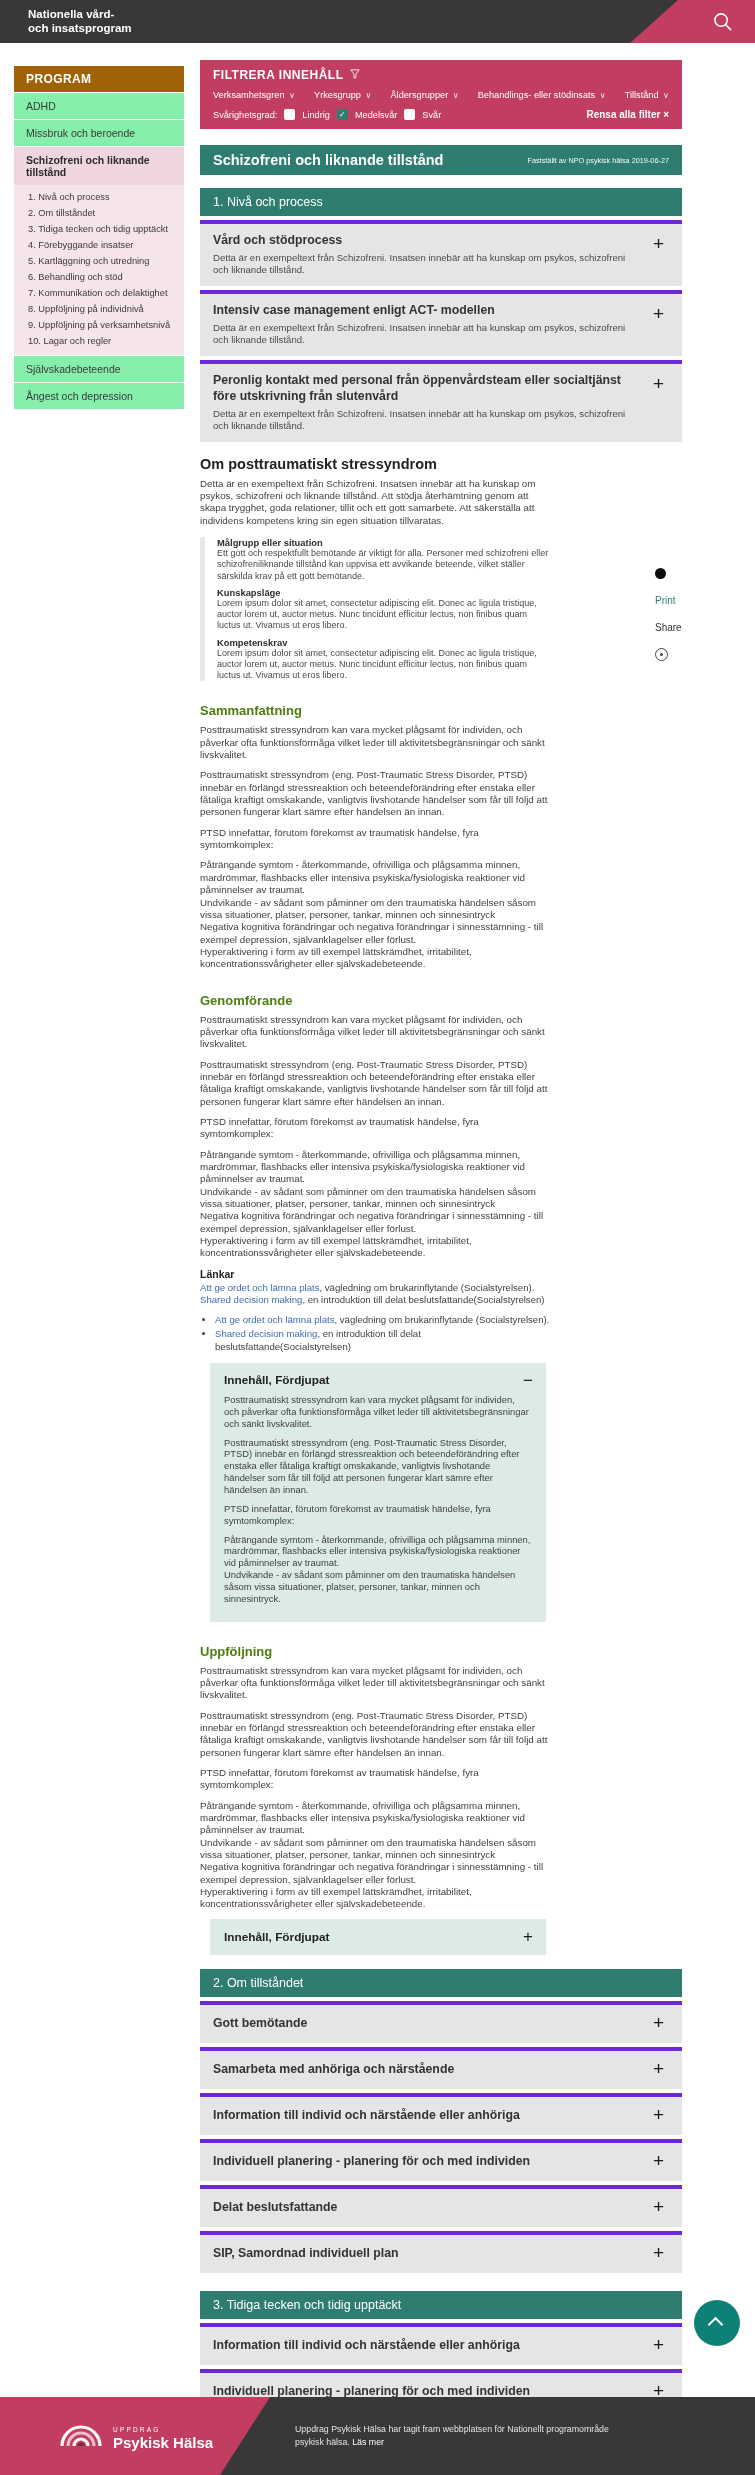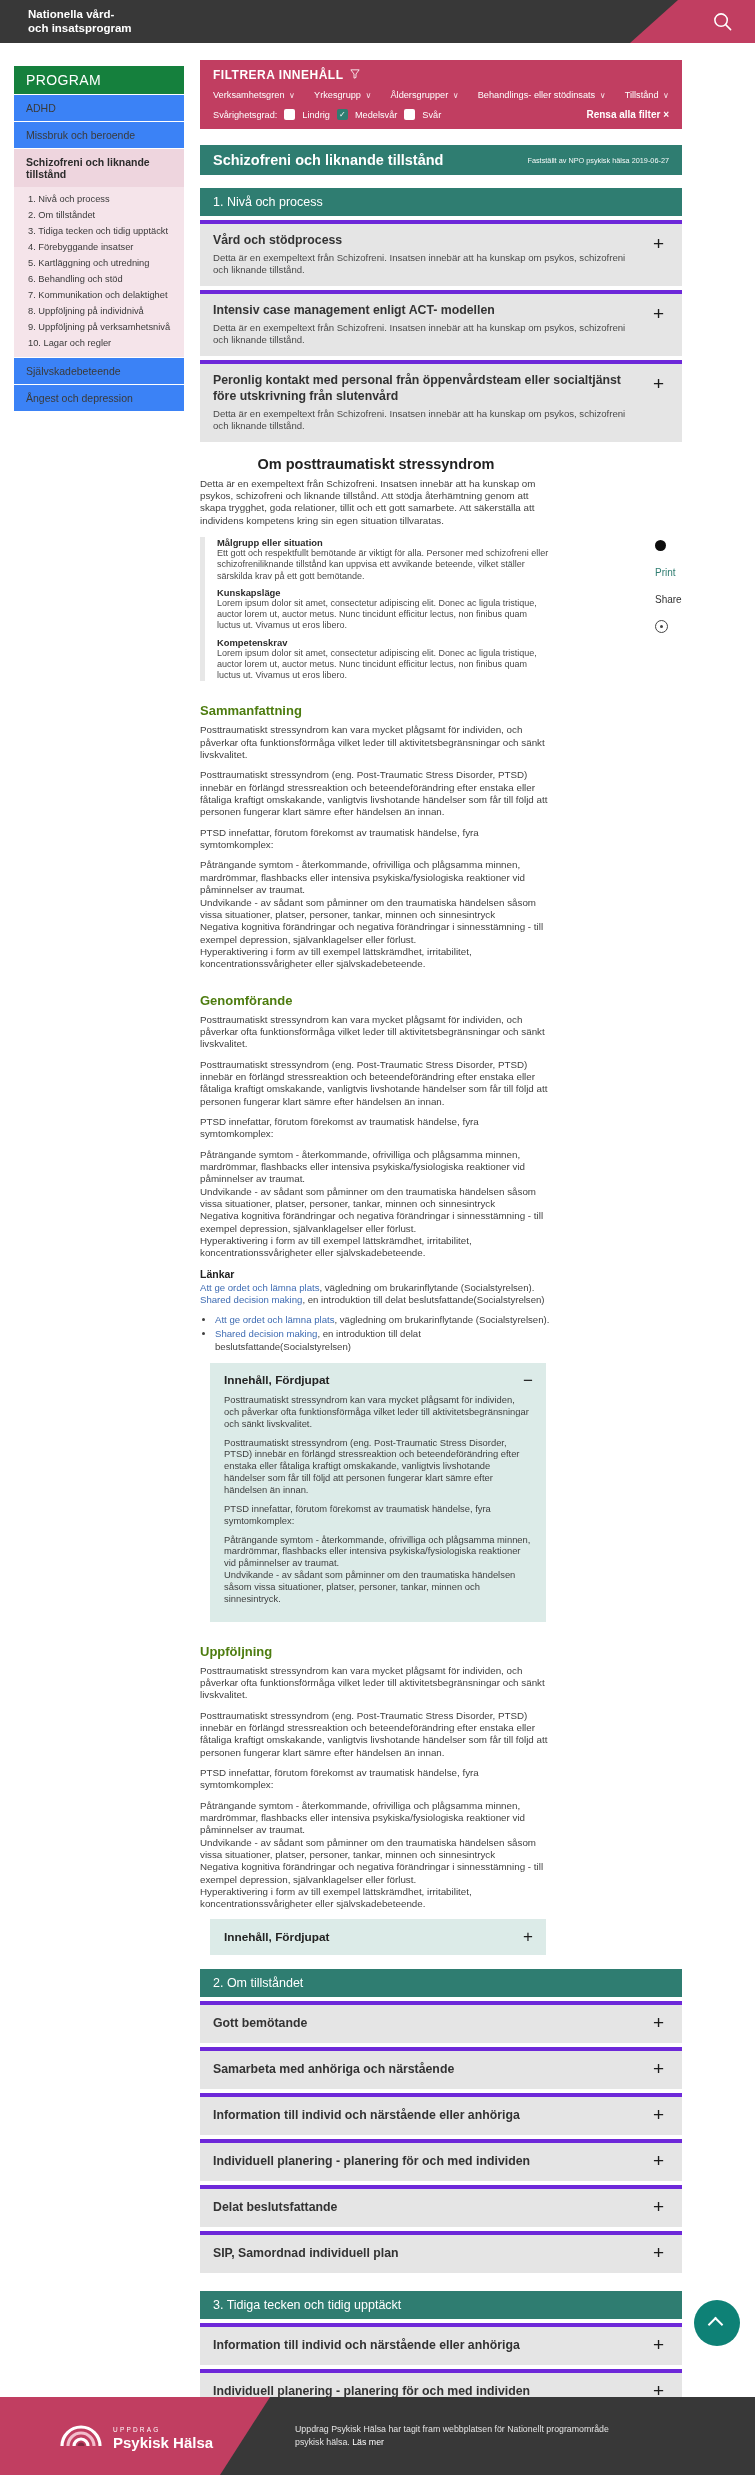--- a/index.html
+++ b/index.html
@@ -11,22 +11,22 @@
   
   .header { position:absolute; top:0; left:0; width:755px; height:43px; background:#383838; z-index:5; }
   .header-wedge { position:absolute; right:0; top:0; width:125px; height:43px; background:#c13e61;
     clip-path:polygon(48px 0, 125px 0, 125px 43px, 0 43px); }
   .logo { position:absolute; left:28px; top:7px; color:#fff; font-size:11.5px; font-weight:bold; line-height:1.25; }
   .topnav { position:absolute; left:205px; top:0; height:43px; display:flex; align-items:center; gap:26px; }
   .topnav a { color:#fff; font-size:8.5px; font-weight:bold; letter-spacing:.4px; text-decoration:none; }
   .search-btn { position:absolute; right:22px; top:11px; width:21px; height:21px; cursor:pointer; }
   
   .sidebar { position:absolute; left:14px; top:66px; width:170px; font-size:10.5px; }
-  .side-title { background:#15803d; color:#fff; font-weight:normal; font-size:14px; letter-spacing:.4px; padding:6px 12px; }
-  .side-item { background:#3b82f6; padding:7px 12px; border-top:1px solid #ffffff; color:#3a3a3a; cursor:pointer; }
+  .side-title { background:#a16207; color:#fff; font-weight:bold; font-size:12px; letter-spacing:.4px; padding:6px 12px; }
+  .side-item { background:#86efac; padding:7px 12px; border-top:1px solid #ffffff; color:#3a3a3a; cursor:pointer; }
   .side-item.active-parent { background:#eed5de; font-weight:bold; color:#2c2c2c; }
   .side-sub { background:#f5e4ea; padding:4px 0 6px; }
   .side-sub div { padding:3px 12px 3px 14px; font-size:9.3px; color:#3a3a3a; cursor:pointer; }
   
   .main { position:absolute; left:200px; top:60px; width:482px; }
   
   .filter { background:#c13e61; color:#fff; padding:8px 13px 9px; margin-bottom:16px; }
   .filter-title { font-size:12px; font-weight:bold; letter-spacing:.5px; display:flex; align-items:center; gap:6px; }
   .filter-drops { display:flex; justify-content:space-between; margin-top:8px; font-size:9.2px; }
   .filter-drops .drop { cursor:pointer; white-space:nowrap; }
@@ -45,41 +45,41 @@
     padding:0 13px; margin-bottom:4px; }
   
   .acc { background:#e5e5e5; border-top:4px solid #6d28d9; position:relative; padding:9px 56px 9px 13px; margin-bottom:4px; cursor:pointer; }
   .acc .acc-title { font-size:12.3px; font-weight:bold; color:#333; line-height:1.3; }
   .acc .acc-desc { font-size:9.6px; color:#4a4a4a; line-height:1.3; margin-top:3px; }
   .acc .plus { position:absolute; right:18px; top:9px; font-size:19px; font-weight:400; color:#1c1c1c; }
   .acc.slim { padding:11px 56px 11px 13px; }
   .acc.slim .plus { top:7px; }
   
   .article { margin-top:14px; width:352px; }
-  .article h2 { font-size:14.5px; color:#222; margin-bottom:6px;text-align:center; }
+  .article h2 { font-size:14.5px; color:#222; margin-bottom:6px; }
   .p { font-size:9.8px; line-height:1.26; color:#3f3f3f; margin-bottom:8px; white-space:pre-line; }
   .defs { border-left:5px solid #e7e7e7; padding-left:12px; margin:10px 0 12px; }
   .def { margin-bottom:5px; }
   .def .term { font-size:9.4px; font-weight:bold; color:#2c2c2c; }
   .def .def-text { font-size:9px; line-height:1.25; color:#4a4a4a; }
   .article h3 { font-size:13px; color:#4d7c0f; margin:22px 0 6px; }
   .links-title { font-size:10.5px; font-weight:bold; color:#222; margin:8px 0 2px; }
   .link-line { font-size:9.6px; line-height:1.3; }
   .link-line a, .links-ul a { color:#3f6cb3; text-decoration:none; cursor:pointer; }
   .links-ul { margin:7px 0 10px 15px; font-size:9.6px; line-height:1.3; }
   .links-ul li { margin-bottom:2px; }
   
   .mint { background:#dcebe8; width:336px; margin:4px 0 12px 10px; padding:10px 14px; position:relative; }
   .mint .mint-title { font-size:11.8px; font-weight:bold; color:#222; margin-bottom:7px; }
   .mint .p { font-size:9.4px; margin-bottom:7px; }
   .mint .toggle { position:absolute; right:13px; top:8px; font-size:17px; color:#1c1c1c; cursor:pointer; }
   .mint.collapsed { padding:11px 14px; margin-bottom:14px; }
   .mint.collapsed .mint-title { margin:0; }
   
-  .tool-rail { position:absolute; left:655px; top:540px; width:70px; z-index:2; }
+  .tool-rail { position:absolute; left:655px; top:568px; width:70px; z-index:2; }
   .dot-ico { width:11px; height:11px; border-radius:50%; background:#0d0d0d; }
   .rail-label { font-size:10px; margin-top:16px; cursor:pointer; }
   .rail-label.print { color:#2f7d71; }
   .rail-label.share { color:#333; }
   .circle-ico { margin-top:15px; width:13px; height:13px; border:1.2px solid #444; border-radius:50%;
     display:flex; align-items:center; justify-content:center; cursor:pointer; }
   .circle-ico i { width:3px; height:3px; background:#444; border-radius:50%; }
   
   .backtop { position:absolute; left:694px; top:2300px; width:46px; height:46px; border-radius:50%;
     background:#0e8176; z-index:6; cursor:pointer; }

